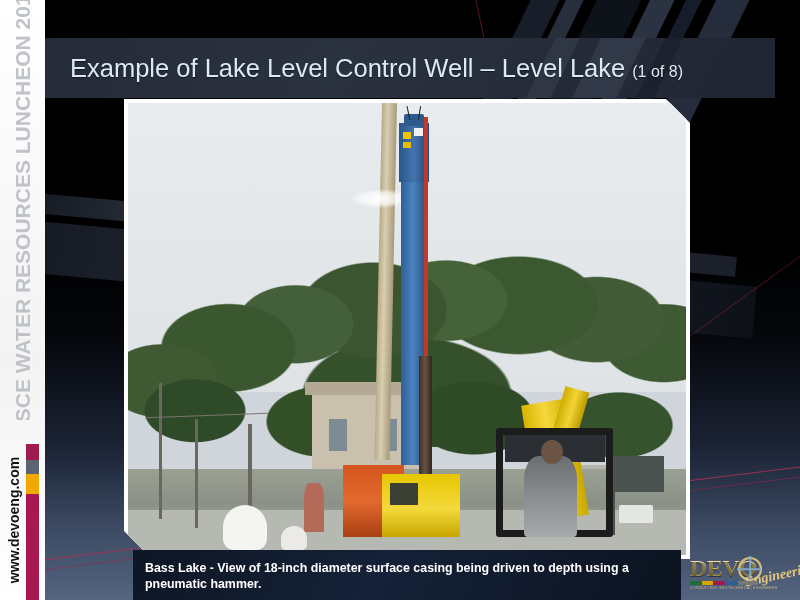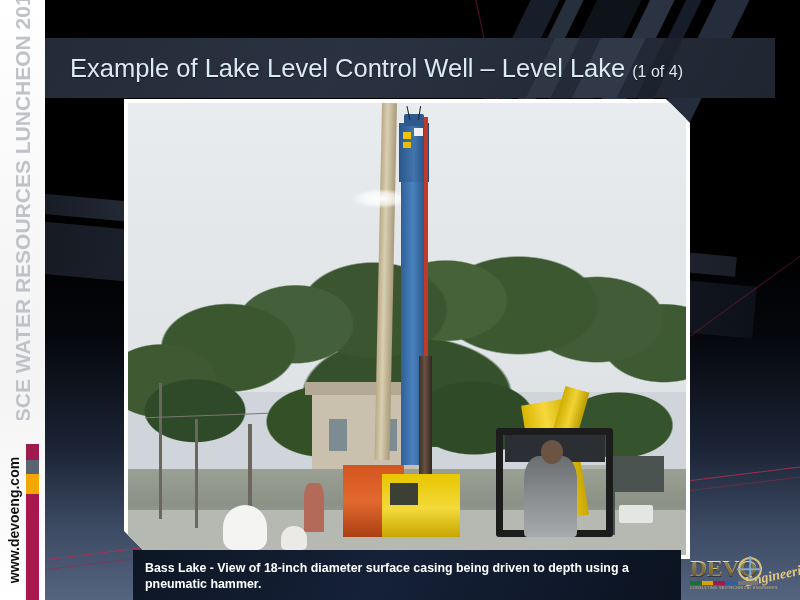--- a/index.html
+++ b/index.html
@@ -210,21 +210,21 @@
   </div>
 
   <div class="titlebar">
     <div class="sheen">
       <i class="a"></i>
         <i class="b"></i>
         <i class="c"></i>
     </div>
     <div class="title-text">
       <span>Example of Lake Level Control Well – Level Lake</span>
-      <span class="title-sub">(1 of 4)</span>
+      <span class="title-sub">(1 of 8)</span>
     </div>
   </div>
 
   <div class="photo-frame">
     <div class="photo">
       <div class="sky"></div>
       <div class="treeline"></div>
       <div class="treeline2"></div>
       <div class="house"></div>
       <div class="house-win w1"></div>

